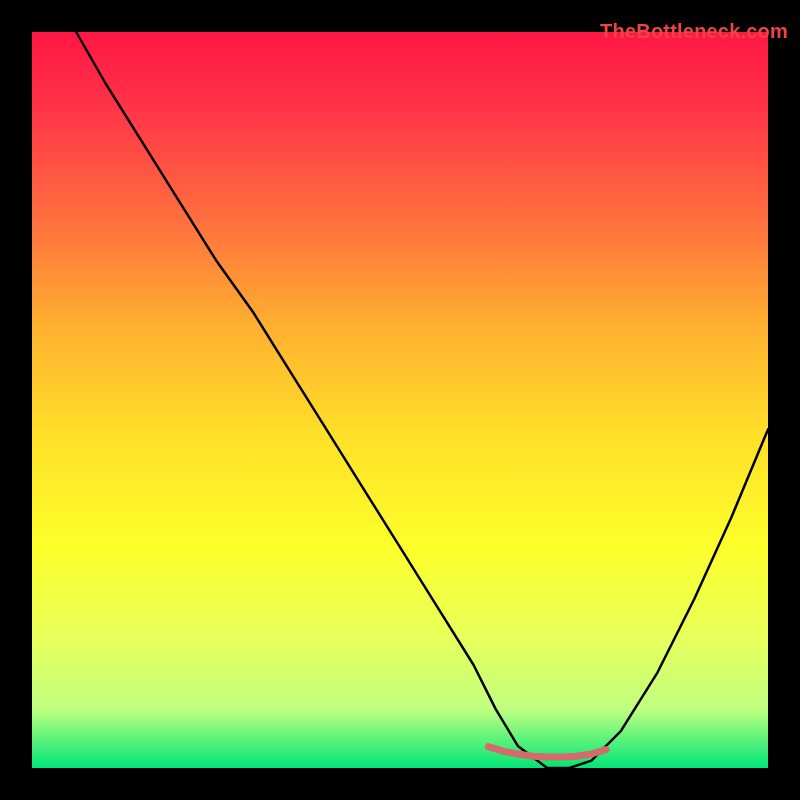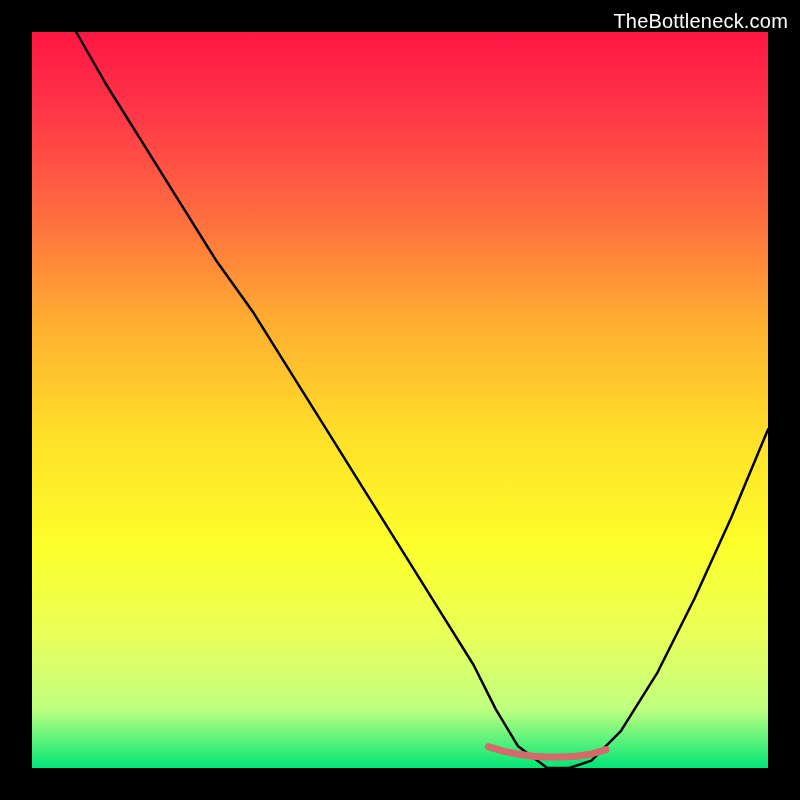--- a/index.html
+++ b/index.html
@@ -16,25 +16,25 @@
   }
   .chart-container {
     position: absolute;
     top: 0;
     left: 0;
     width: 800px;
     height: 800px;
   }
   .watermark {
     position: absolute;
-    top: 10px;
+    top: 20px;
     right: 12px;
-    color: #ffffff;
+    color: #ef4444;
     font-size: 20px;
-    font-weight: 400;
+    font-weight: 700;
     z-index: 10;
     letter-spacing: 0.2px;
   }
   svg {
     display: block;
   }
 </style>
 </head>
 <body>
 

